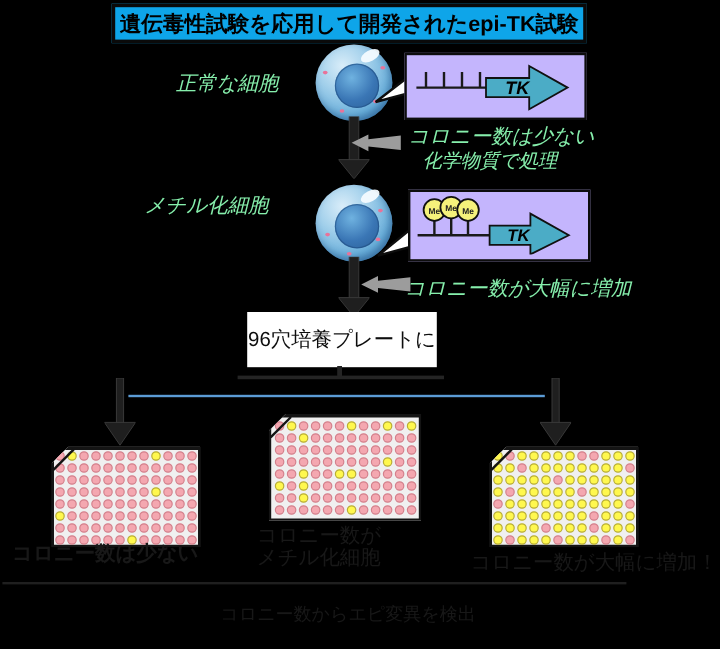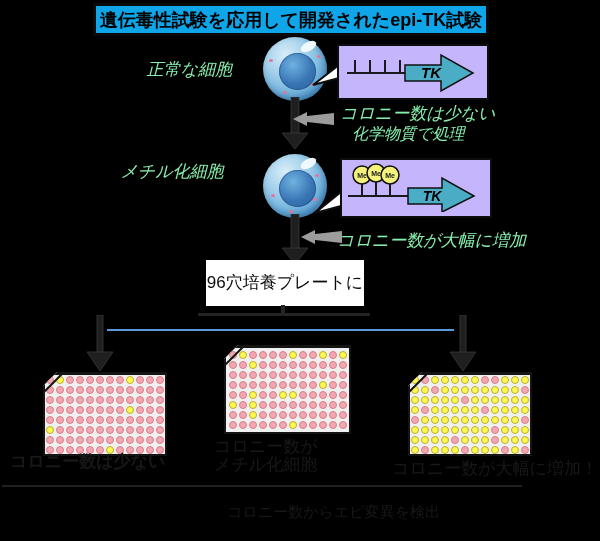--- a/index.html
+++ b/index.html
@@ -52,21 +52,21 @@
     gap:2px;justify-content:center;align-content:center;
   }
   .plate::before{
     content:"";position:absolute;left:-4px;top:7px;width:24px;height:2px;
     background:#141414;transform:rotate(-45deg);
   }
   .well{width:8px;height:8px;border-radius:50%;box-sizing:border-box;}
   .well-p{background:#f4a7b0;border:1px solid #d4808c;}
   .well-y{background:#fff84e;border:1px solid #b9ae35;}
   .plate-label{color:#181818;font-size:17px;text-align:left;white-space:nowrap;}
-  .footer-note{color:#181818;font-size:15px;text-align:right;white-space:nowrap;}
+  .footer-note{color:#181818;font-size:15px;text-align:center;white-space:nowrap;}
   svg{display:block;}
 </style>
 </head>
 <body>
 
 <div id="stage">
 
   <div class="abs title-box">遺伝毒性試験を応用して開発されたepi-TK試験</div>
 
   <div class="abs dark-label" style="left:120px;top:58px;width:112px;text-align:right;">正常な細胞</div>

